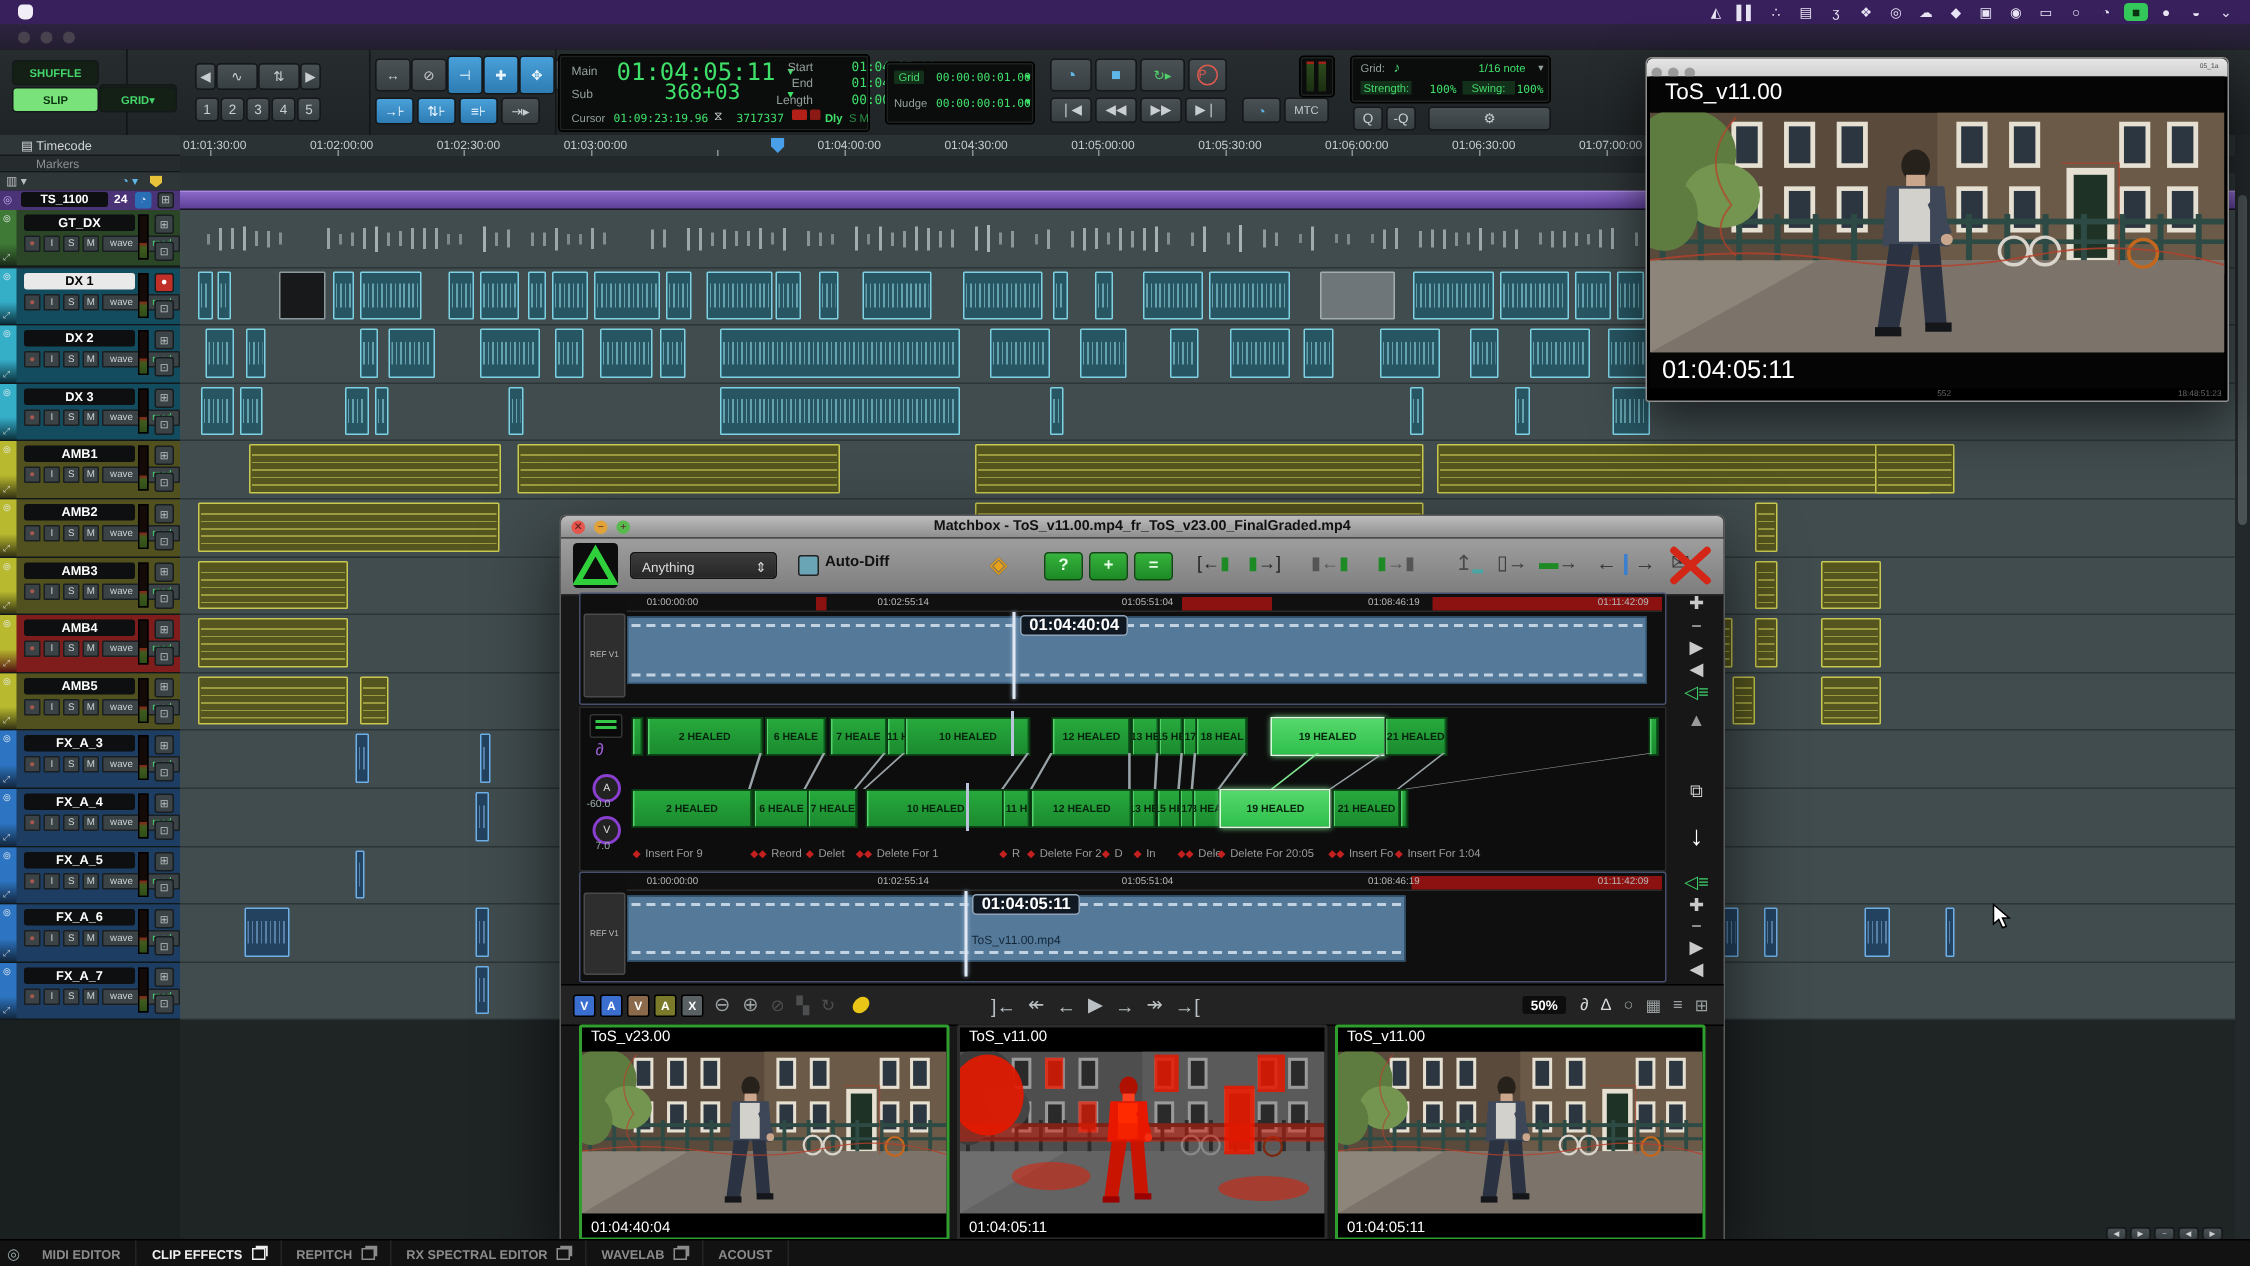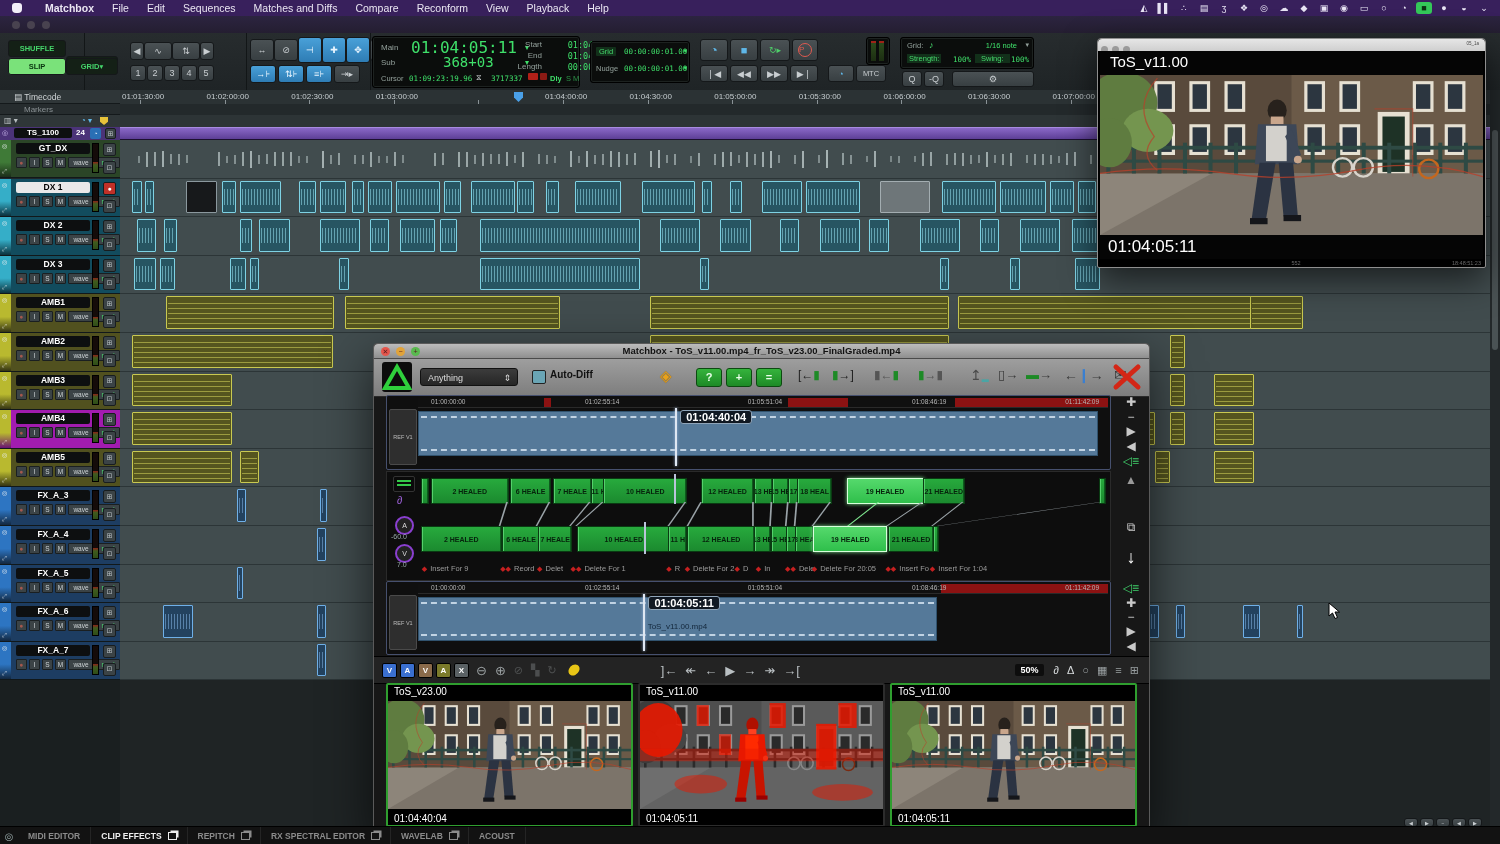--- a/index.html
+++ b/index.html
@@ -114,32 +114,20 @@
   .winico{width:7px;height:6px;border:1px solid currentColor;box-shadow:2px -2px 0 -0.5px currentColor;margin-left:2px;}
   .cursor-svg{position:absolute;z-index:99;pointer-events:none;}
 </style>
 </head>
 <body>
 
 <div id="screen">
 
   <div class="menubar">
     <span class="apple"></span>
-    <span id="menuitems" style="display: flex;">
-        <span class="mitem first">Matchbox</span>
-        <span class="mitem">File</span>
-        <span class="mitem">Edit</span>
-        <span class="mitem">Sequences</span>
-        <span class="mitem">Matches and Diffs</span>
-        <span class="mitem">Compare</span>
-        <span class="mitem">Reconform</span>
-        <span class="mitem">View</span>
-        <span class="mitem">Playback</span>
-        <span class="mitem">Help</span>
-      </span>
     <span class="statusicons" id="statusicons">
         <span class="sico">◭</span>
         <span class="sico">▌▌</span>
         <span class="sico">∴</span>
         <span class="sico">▤</span>
         <span class="sico">ʒ</span>
         <span class="sico">❖</span>
         <span class="sico">◎</span>
         <span class="sico">☁</span>
         <span class="sico">◆</span>
@@ -716,21 +704,21 @@
             <span class="tb-sq tb-read">read</span>
           </div>
           <div class="th-meter">
             <i></i>
           </div>
           <div class="th-side">
             <b>⊞</b>
             <b>⊡</b>
           </div>
         </div>
-        <div class="trackhead" style="top: 320.2px; height: 38.6px; background: #a21caf;">
+        <div class="trackhead" style="top: 320.2px; height: 38.6px; background: #7f1d1d;">
           <div class="th-strip" style="background: linear-gradient(rgb(185, 185, 47), rgb(185, 185, 47) 60%, rgba(0, 0, 0, 0.35));">
             <span style="position: absolute; left: 2px; top: 2px; color: rgb(232, 238, 240); font-size: 6px;">◎</span>
             <span style="position: absolute; left: 2px; bottom: 2px; color: rgba(255, 255, 255, 0.7); font-size: 6px;">⤢</span>
           </div>
           <div class="th-name">AMB4</div>
           <span style="position: absolute; left: 92px; top: 4px; color: rgb(184, 192, 195); font-size: 6px;">▾</span>
           <div class="th-btns">
             <span class="tb-sq tb-dot">●</span>
             <span class="tb-sq ">I</span>
             <span class="tb-sq ">S</span>

